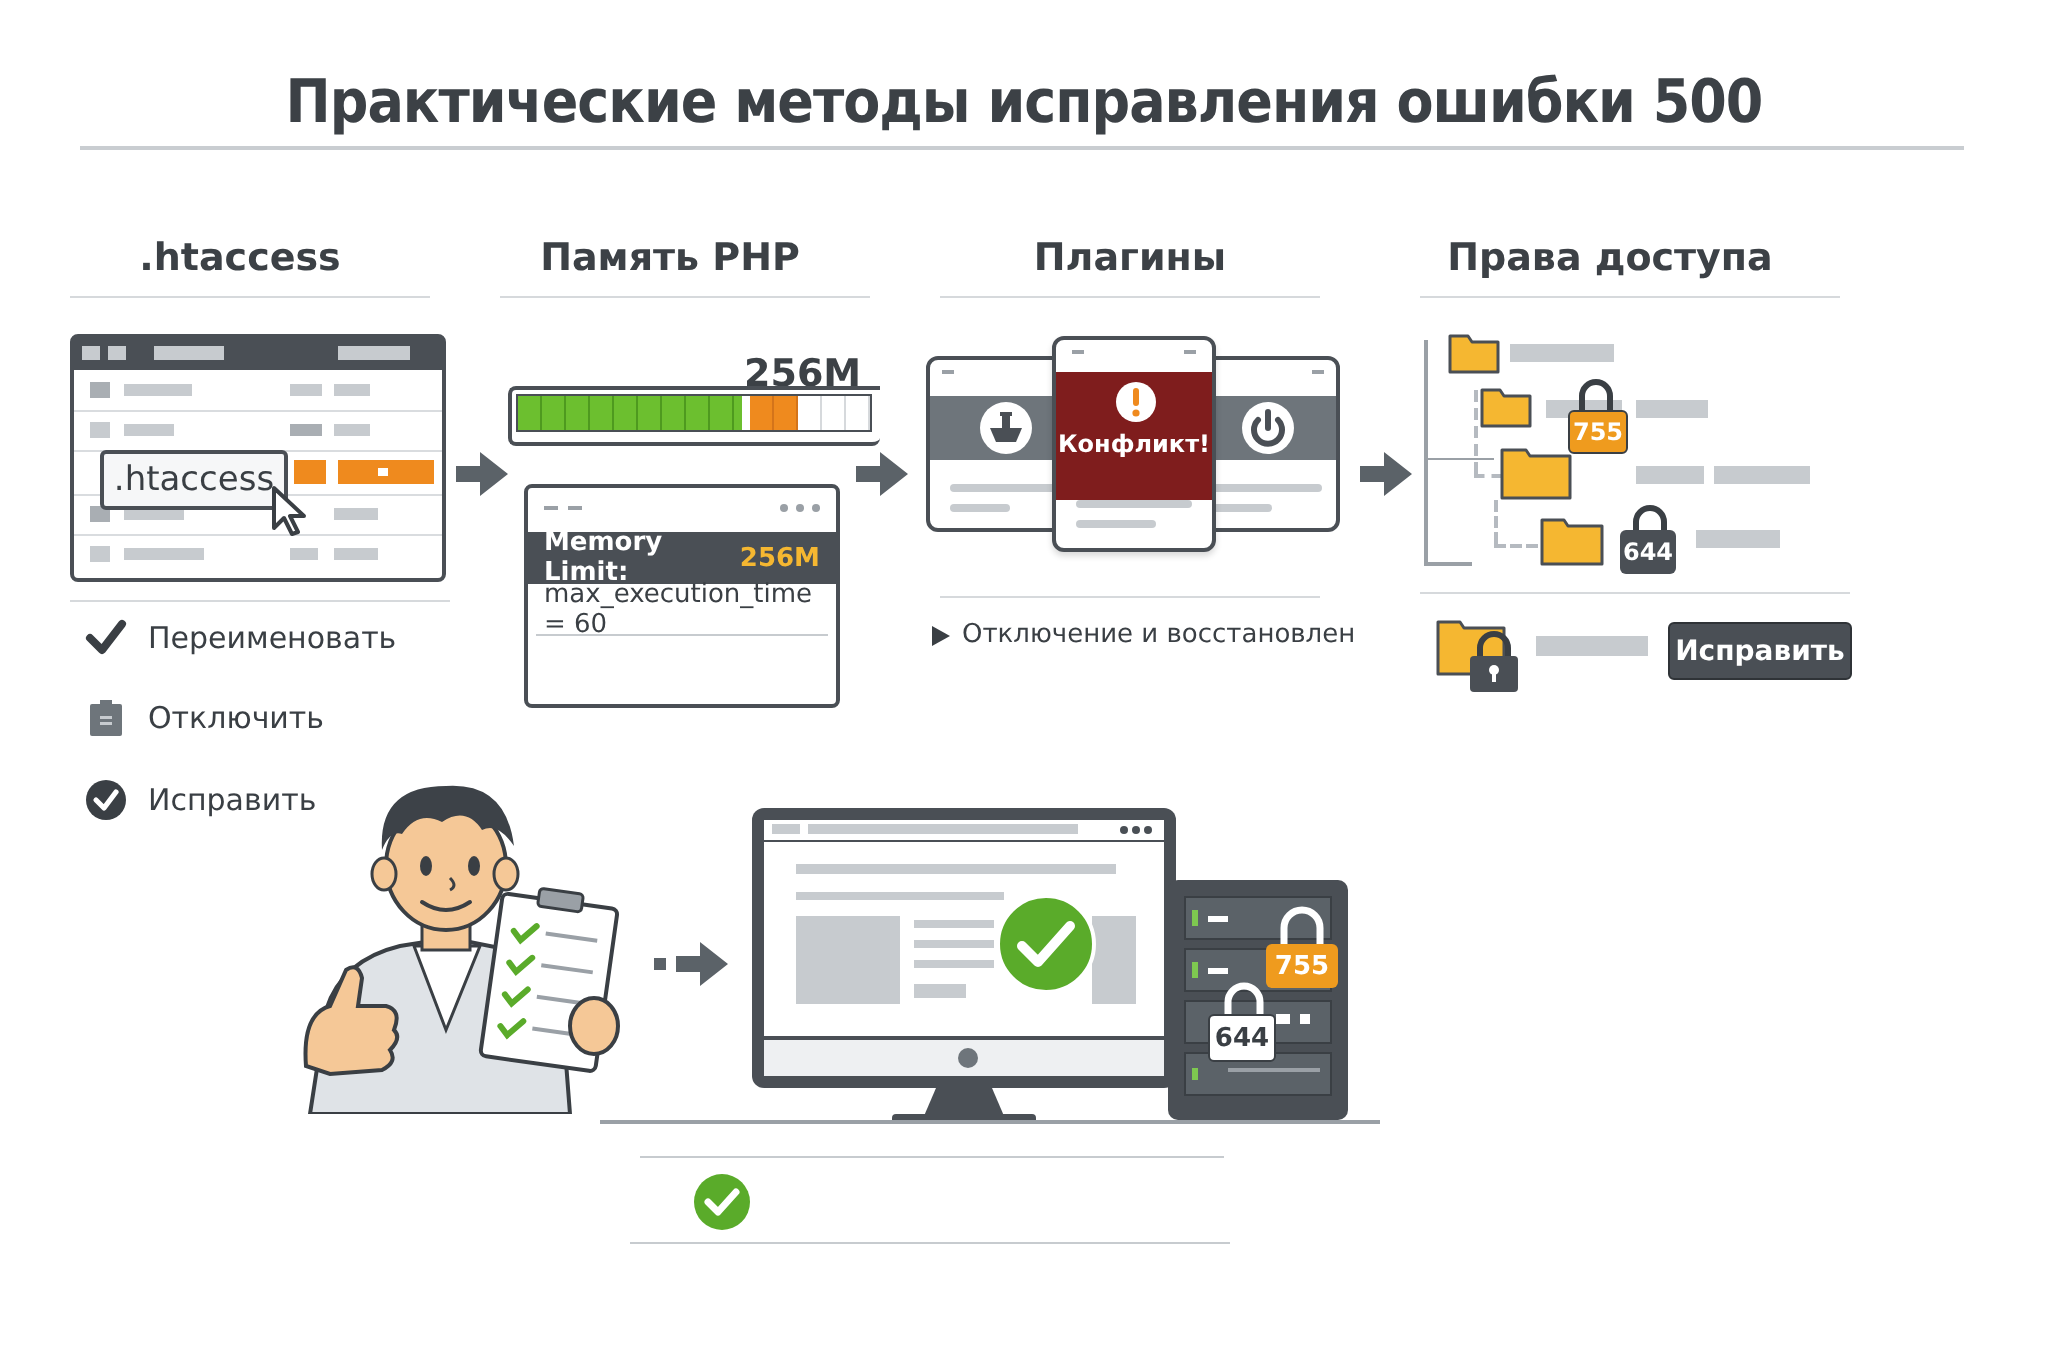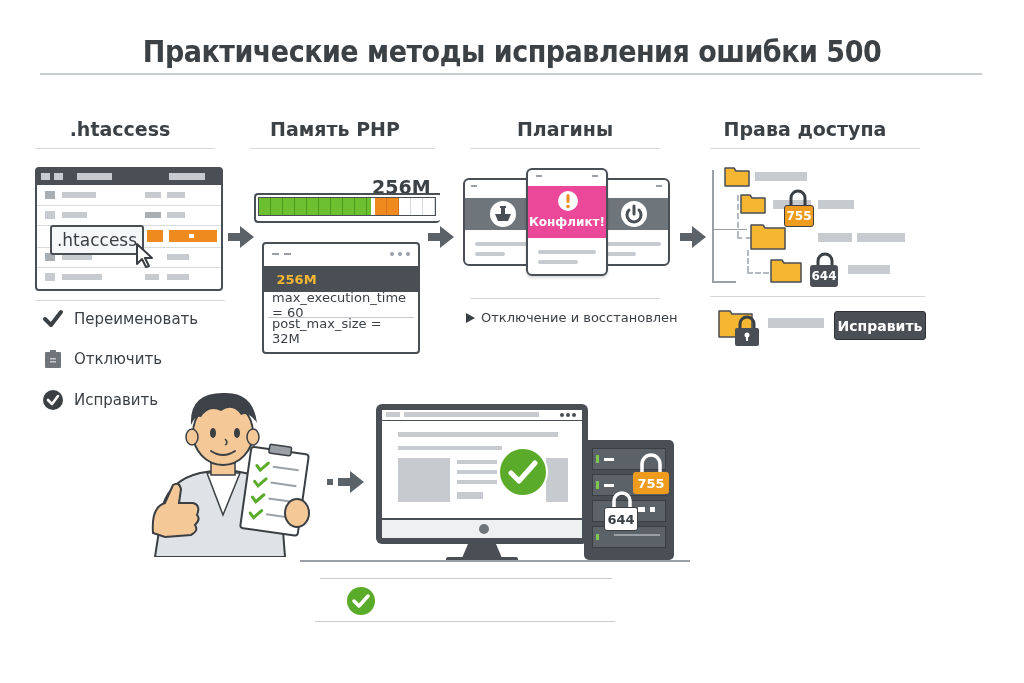--- a/index.html
+++ b/index.html
@@ -135,24 +135,23 @@
 
 <div class="abs mem-panel" style="left:262px;top:242px;width:158px;height:112px;">
   <div style="height:22px;position:relative;">
     <div style="position:absolute;left:8px;top:9px;width:7px;height:2px;background:#9aa0a6;"></div>
     <div style="position:absolute;left:20px;top:9px;width:7px;height:2px;background:#9aa0a6;"></div>
     <div style="position:absolute;right:24px;top:8px;width:4px;height:4px;border-radius:2px;background:#9aa0a6;"></div>
     <div style="position:absolute;right:16px;top:8px;width:4px;height:4px;border-radius:2px;background:#9aa0a6;"></div>
     <div style="position:absolute;right:8px;top:8px;width:4px;height:4px;border-radius:2px;background:#9aa0a6;"></div>
   </div>
   <div class="mem-head">
-    &nbsp;<span style="color:#f5b731;">256M</span>
+    <span>Memory Limit:</span>&nbsp;<span style="color:#f5b731;">256M</span>
   </div>
   <div class="mem-row" style="border-bottom:1px solid #c7cbcf;margin:0 4px;padding:0 4px;">max_execution_time = 60</div>
-  <div class="mem-row">post_max_size = 32M</div>
 </div>
 
 <svg class="abs arrow" style="left:428px;top:226px;" viewBox="0 0 26 22">
     <path d="M0 7 H12 V0 L26 11 L12 22 V15 H0 Z" fill="#5b6268"></path>
   </svg>
 
 <div class="abs sec-title" style="left:470px;width:190px;top:118px;">Плагины</div>
 <div class="abs sec-rule" style="left:470px;top:148px;width:190px;"></div>
 
 <div class="abs card" style="left:463px;top:178px;width:80px;height:88px;">
@@ -176,21 +175,21 @@
       <path d="M9 10 A7 7 0 1 0 19 10" fill="none" stroke="#4a4f55" stroke-width="3" stroke-linecap="round"></path>
       <line x1="14" y1="6" x2="14" y2="14" stroke="#4a4f55" stroke-width="3" stroke-linecap="round"></line>
     </svg>
   <div class="gray-line" style="left:14px;top:62px;width:55px;"></div>
   <div class="gray-line" style="left:14px;top:72px;width:30px;"></div>
 </div>
 
 <div class="abs card" style="left:526px;top:168px;width:82px;height:108px;box-shadow:0 2px 3px rgba(0,0,0,0.15);">
   <div style="position:absolute;left:8px;top:5px;width:6px;height:2px;background:#9aa0a6;"></div>
   <div style="position:absolute;right:8px;top:5px;width:6px;height:2px;background:#9aa0a6;"></div>
-  <div style="position:absolute;left:0;right:0;top:16px;height:52px;background:#ec4899;">
+  <div style="position:absolute;left:0;right:0;top:16px;height:64px;background:#7f1d1d;">
     <svg style="position:absolute;left:29px;top:4px;" width="22" height="22" viewBox="0 0 22 22">
         <circle cx="11" cy="11" r="10" fill="#fff"></circle>
         <rect x="9.5" y="4" width="3" height="9" rx="1.5" fill="#ef8a1e"></rect>
         <circle cx="11" cy="16.5" r="1.8" fill="#ef8a1e"></circle>
       </svg>
     <div style="position:absolute;left:0;right:0;top:29px;text-align:center;color:#fff;font-size:12px;font-weight:bold;">Конфликт!</div>
   </div>
   <div class="gray-line" style="left:10px;top:80px;width:58px;"></div>
   <div class="gray-line" style="left:10px;top:90px;width:40px;"></div>
 </div>

